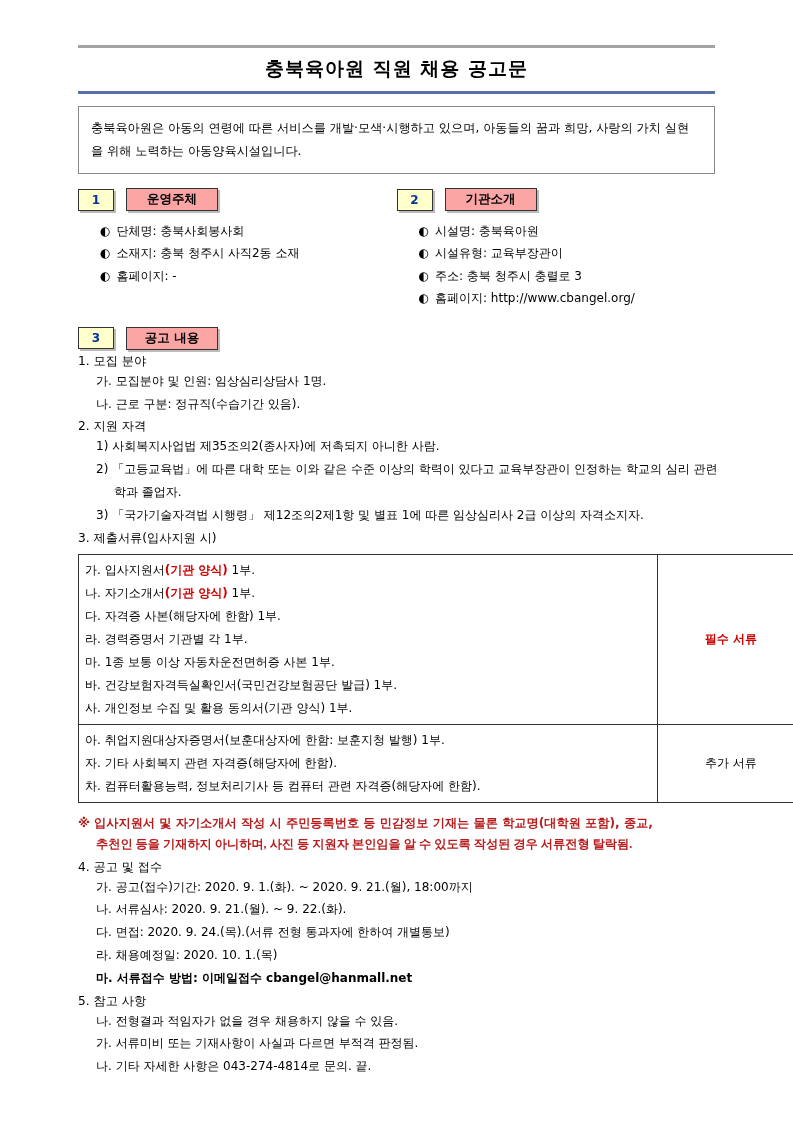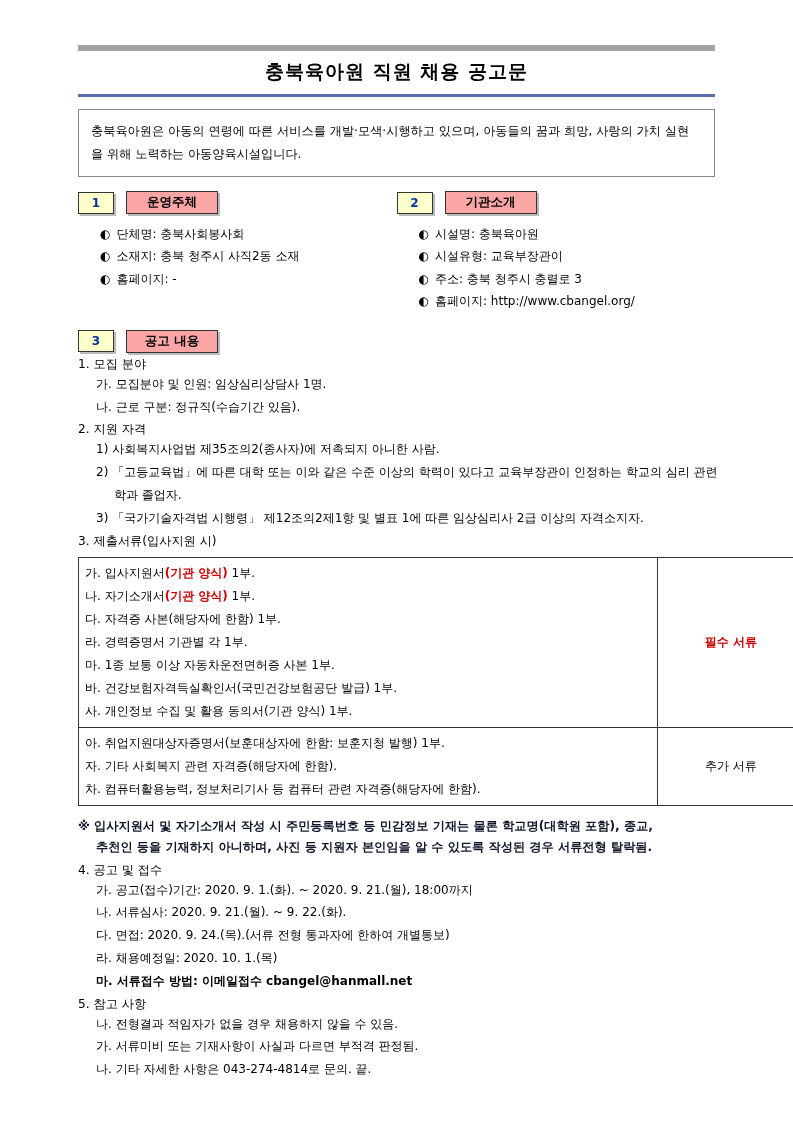--- a/index.html
+++ b/index.html
@@ -17,21 +17,21 @@
   }
   .page {
     position: relative;
     width: 793px;
     height: 1121px;
     padding: 0;
     box-sizing: border-box;
   }
   .title-wrap {
     margin: 45px 78px 0 78px;
-    border-top: 6px solid #a3a3a3;
+    border-top: 3px solid #a3a3a3;
     border-bottom: 3px solid #5a6fa8;
     padding: 8px 0 9px 0;
     text-align: center;
   }
   .title-wrap .doc-title {
     font-size: 19px;
     font-weight: bold;
     letter-spacing: 1px;
   }
   .intro-box {
@@ -133,26 +133,26 @@
     font-weight: bold;
     margin-top: 40px;
   }
   .red-bold {
     color: #cc0000;
     font-weight: bold;
   }
   .notice {
     margin: 10px 72px 0 78px;
     font-size: 12.2px;
-    color: #0f172a;
+    color: #b91c1c;
     font-weight: bold;
     line-height: 1.75;
     text-indent: 0;
   }
-  .notice .l2 { padding-left: 18px; display: block; }
+  .notice .l2 { padding-left: 18px; display: block; font-family: Liberation Serif, serif; }
   .blue-bold {
     color: #000000;
     font-weight: bold;
   }
 </style>
 </head>
 <body>
 
 <div class="page">
 

